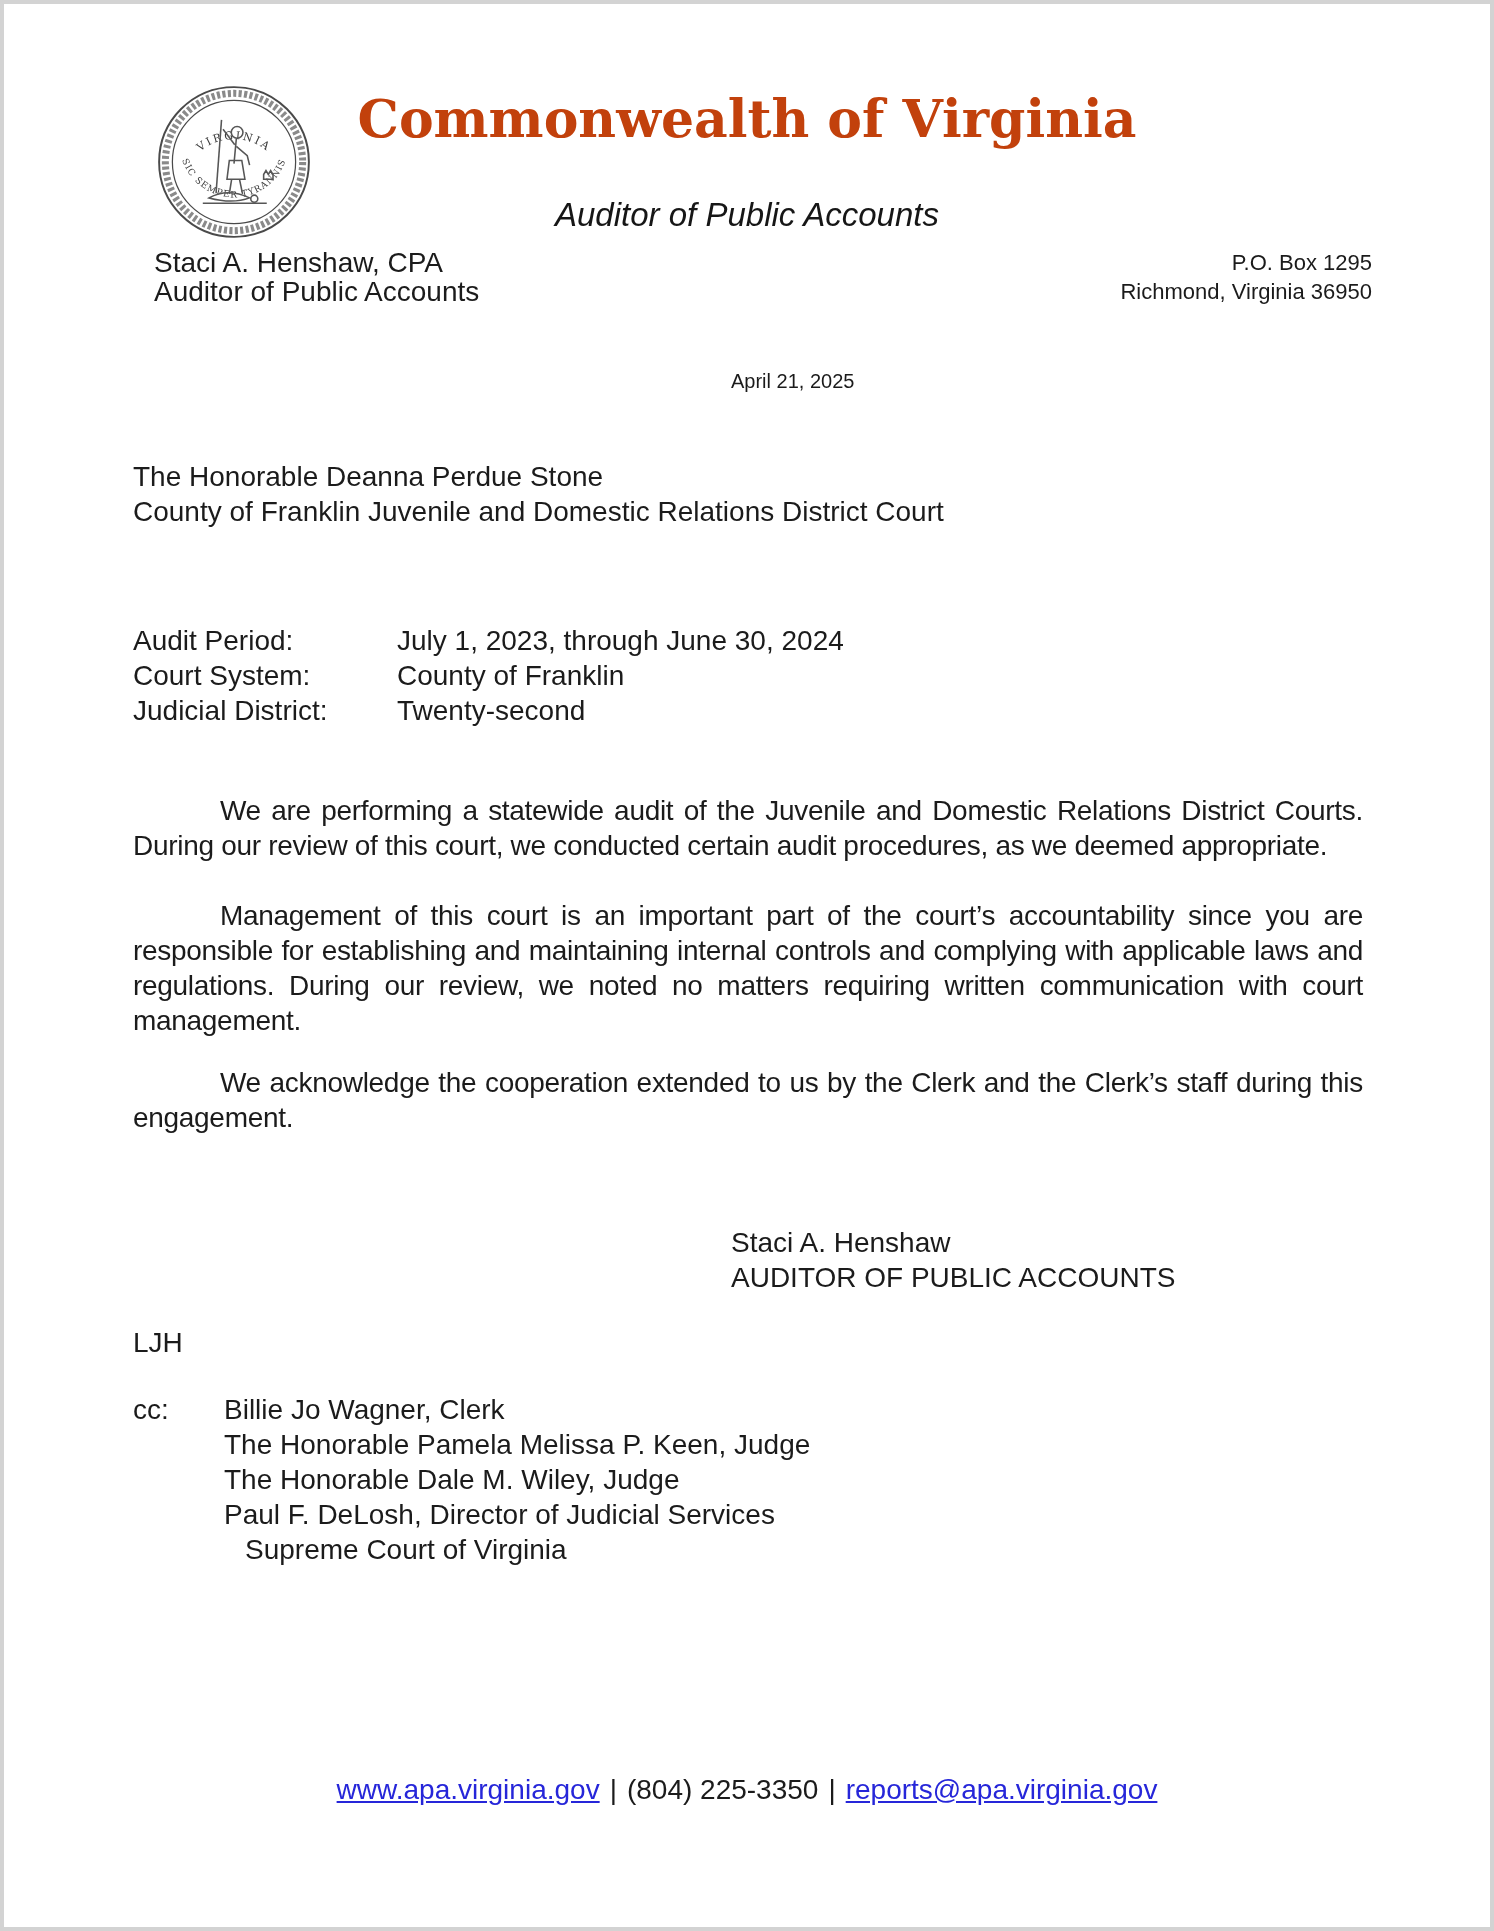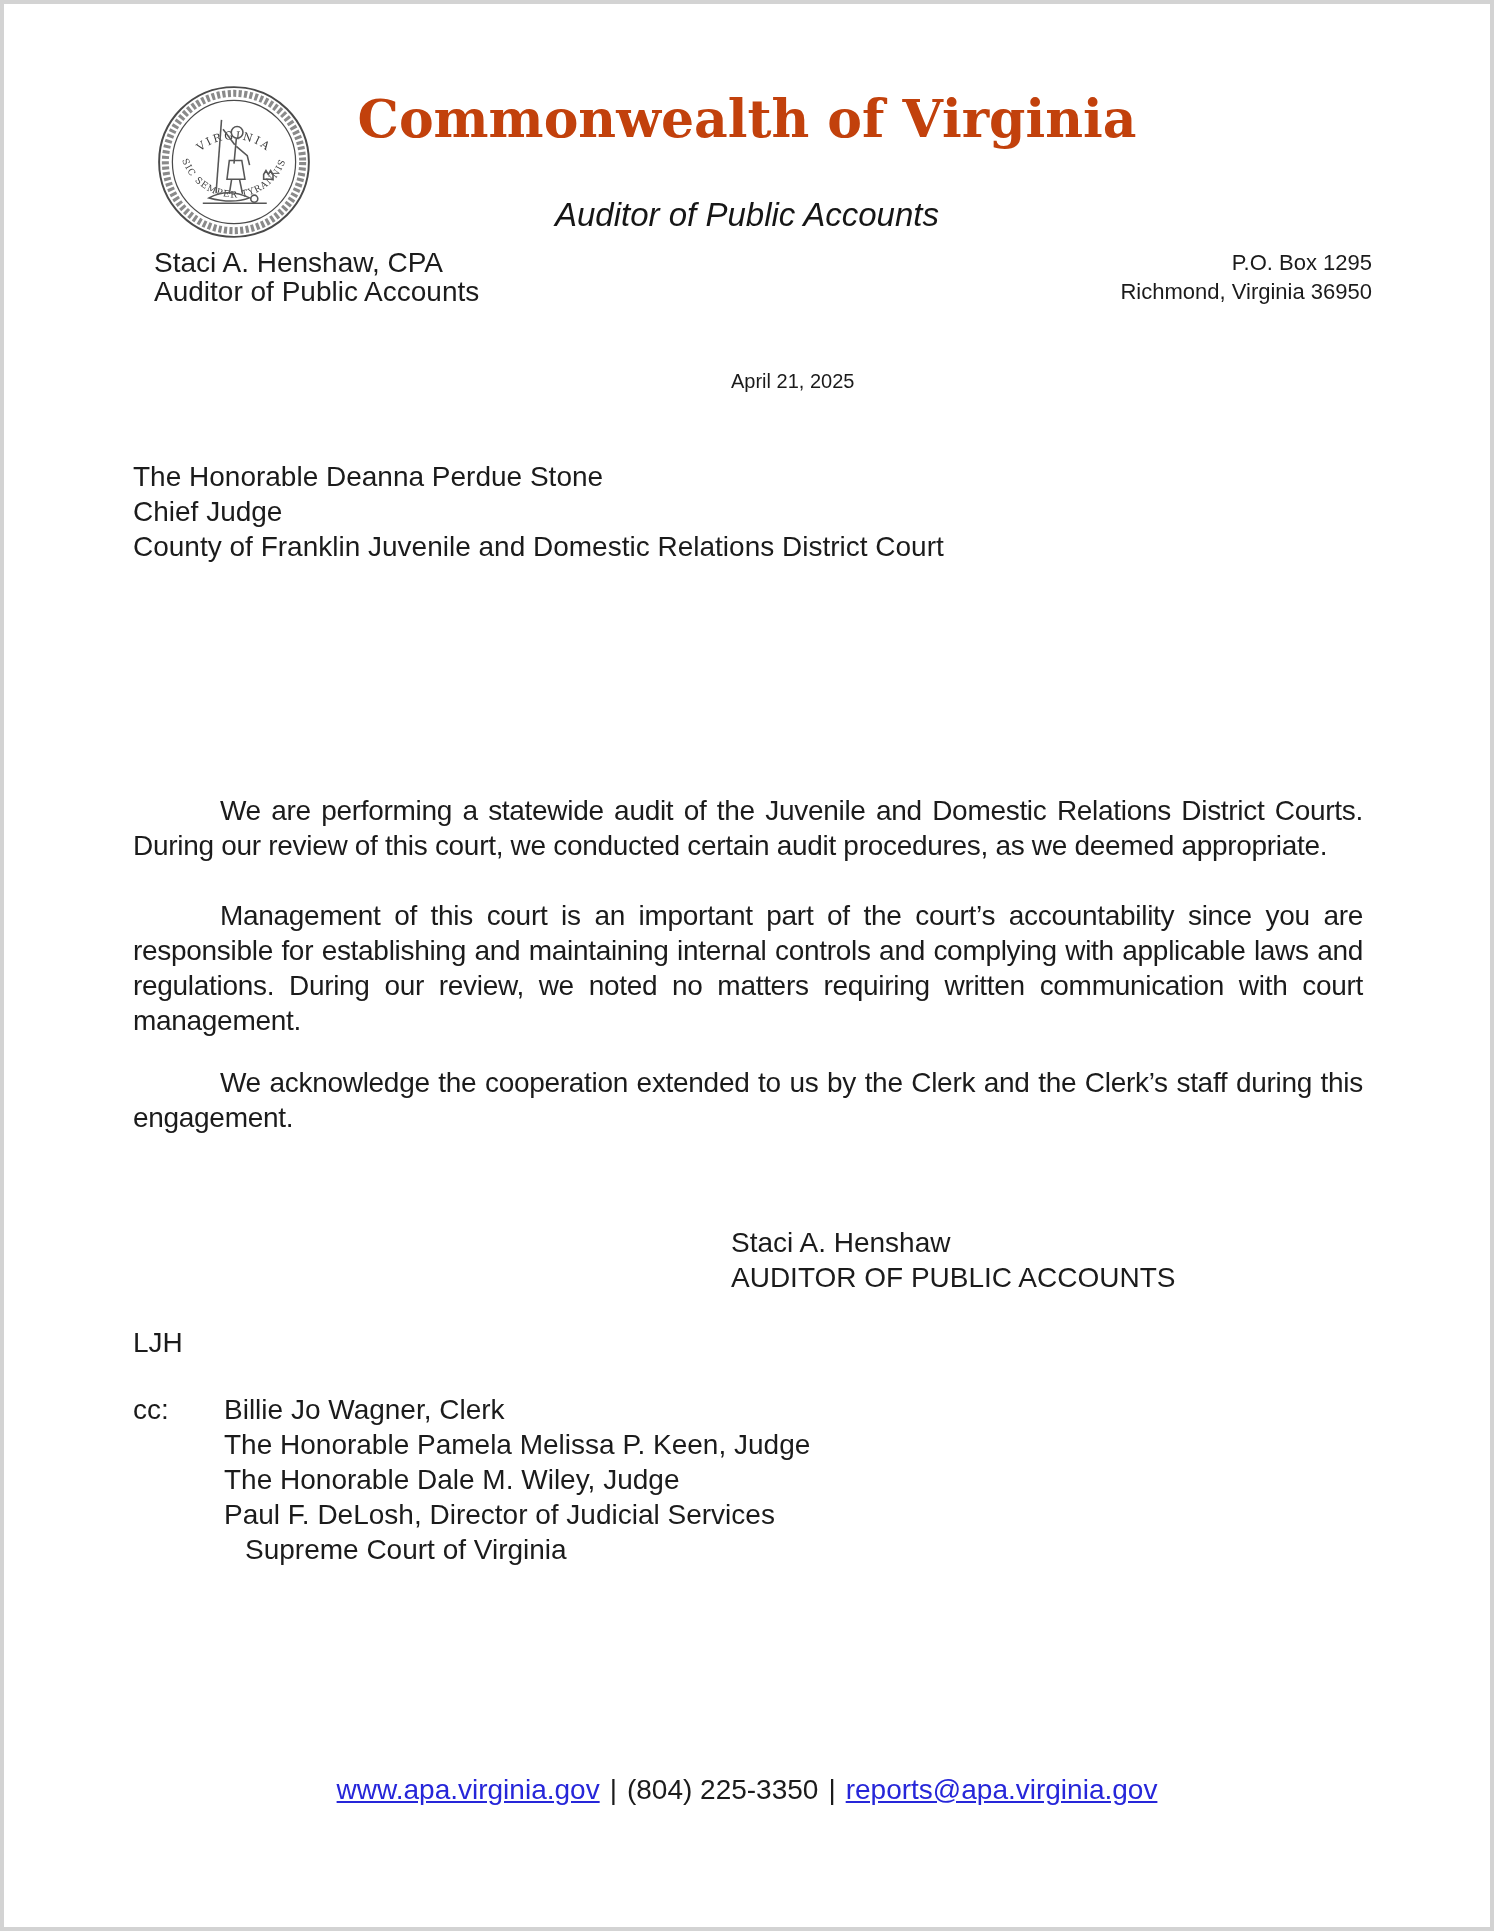--- a/index.html
+++ b/index.html
@@ -107,24 +107,37 @@
 
   <div class="addr">
     <div>P.O. Box 1295</div>
     <div>Richmond, Virginia 36950</div>
   </div>
 
   <div class="date-line">April 21, 2025</div>
 
   <div class="recipient">
     <div>The Honorable Deanna Perdue Stone</div>
-    <div>Chief Judge</div>
     <div>County of Franklin Juvenile and Domestic Relations District Court</div>
   </div>
 
+  <div class="details">
+    <div class="detail-row">
+      <span class="detail-label">Audit Period:</span>
+      <span class="detail-value">July 1, 2023, through June 30, 2024</span>
+    </div>
+    <div class="detail-row">
+      <span class="detail-label">Court System:</span>
+      <span class="detail-value">County of Franklin</span>
+    </div>
+    <div class="detail-row">
+      <span class="detail-label">Judicial District:</span>
+      <span class="detail-value">Twenty-second</span>
+    </div>
+  </div>
 
   <div class="para para-1">We are performing a statewide audit of the Juvenile and Domestic Relations District Courts. During our review of this court, we conducted certain audit procedures, as we deemed appropriate.</div>
   <div class="para para-2">Management of this court is an important part of the court’s accountability since you are responsible for establishing and maintaining internal controls and complying with applicable laws and regulations.  During our review, we noted no matters requiring written communication with court management.</div>
   <div class="para para-3">We acknowledge the cooperation extended to us by the Clerk and the Clerk’s staff during this engagement.</div>
 
   <div class="signature">
     <div>Staci A. Henshaw</div>
     <div>AUDITOR OF PUBLIC ACCOUNTS</div>
   </div>
 

